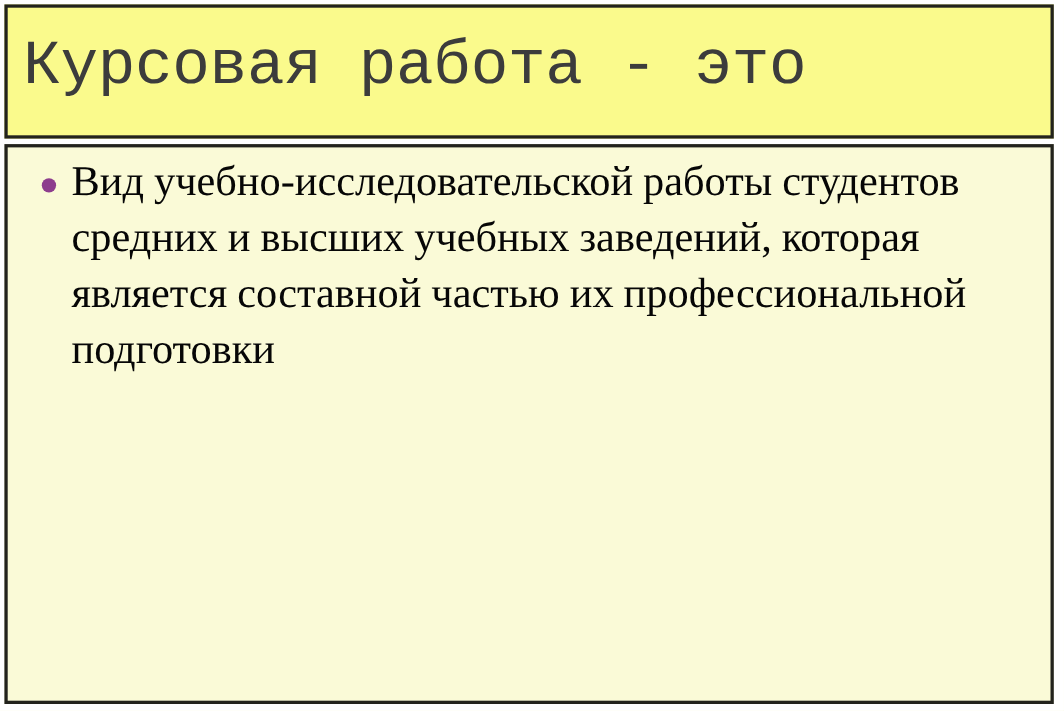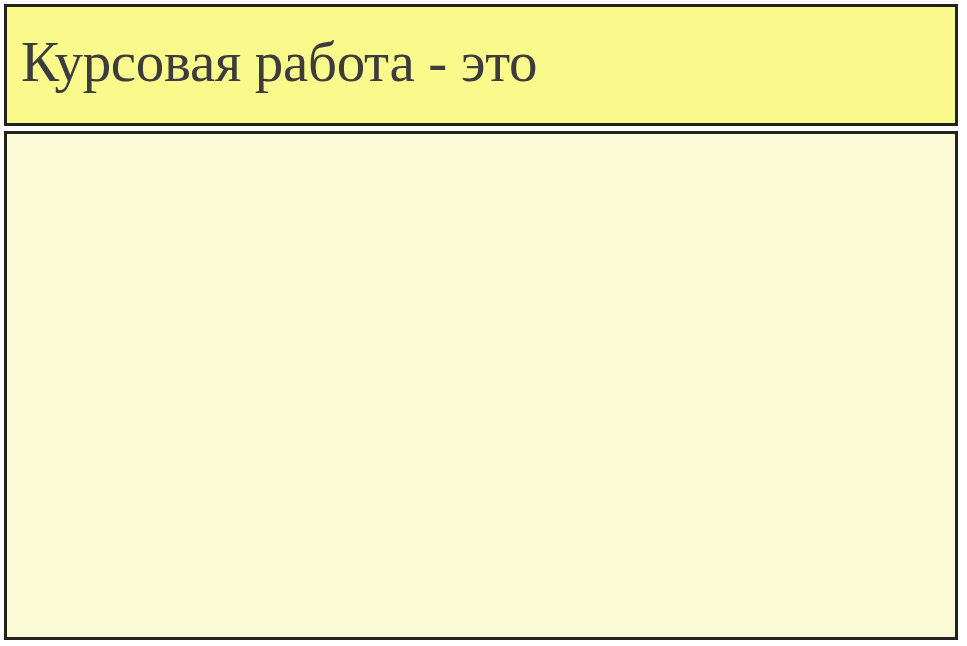--- a/index.html
+++ b/index.html
@@ -31,21 +31,21 @@
     width: 954px;
     height: 122px;
     background: #fafa8c;
     border: 3px solid #23231d;
     box-sizing: border-box;
     display: flex;
     align-items: center;
     overflow: hidden;
   }
   .title-text {
-    font-family: Liberation Serif, serif;
+    font-family: Liberation Mono, monospace;
     font-stretch: condensed;
     font-size: 57px;
     line-height: 1.05;
     color: #3c3c3c;
     letter-spacing: -0.3px;
     padding: 0 0 6px 14px;
     white-space: nowrap;
   }
 
   
@@ -99,18 +99,22 @@
 
 <div class="slide">
 
   <div class="title-box">
     <div class="title-text">Курсовая работа - это</div>
   </div>
 
   <div class="body-box">
     <ul class="bullet-list">
 
+      <li class="bullet-item">
+        <span class="bullet-dot"></span>
+        <span class="bullet-text">Вид учебно-исследовательской работы студентов средних и высших учебных заведений, которая является составной частью их профессиональной подготовки</span>
+      </li>
 
 
     </ul>
   </div>
 
 </div>
 
 </body></html>

